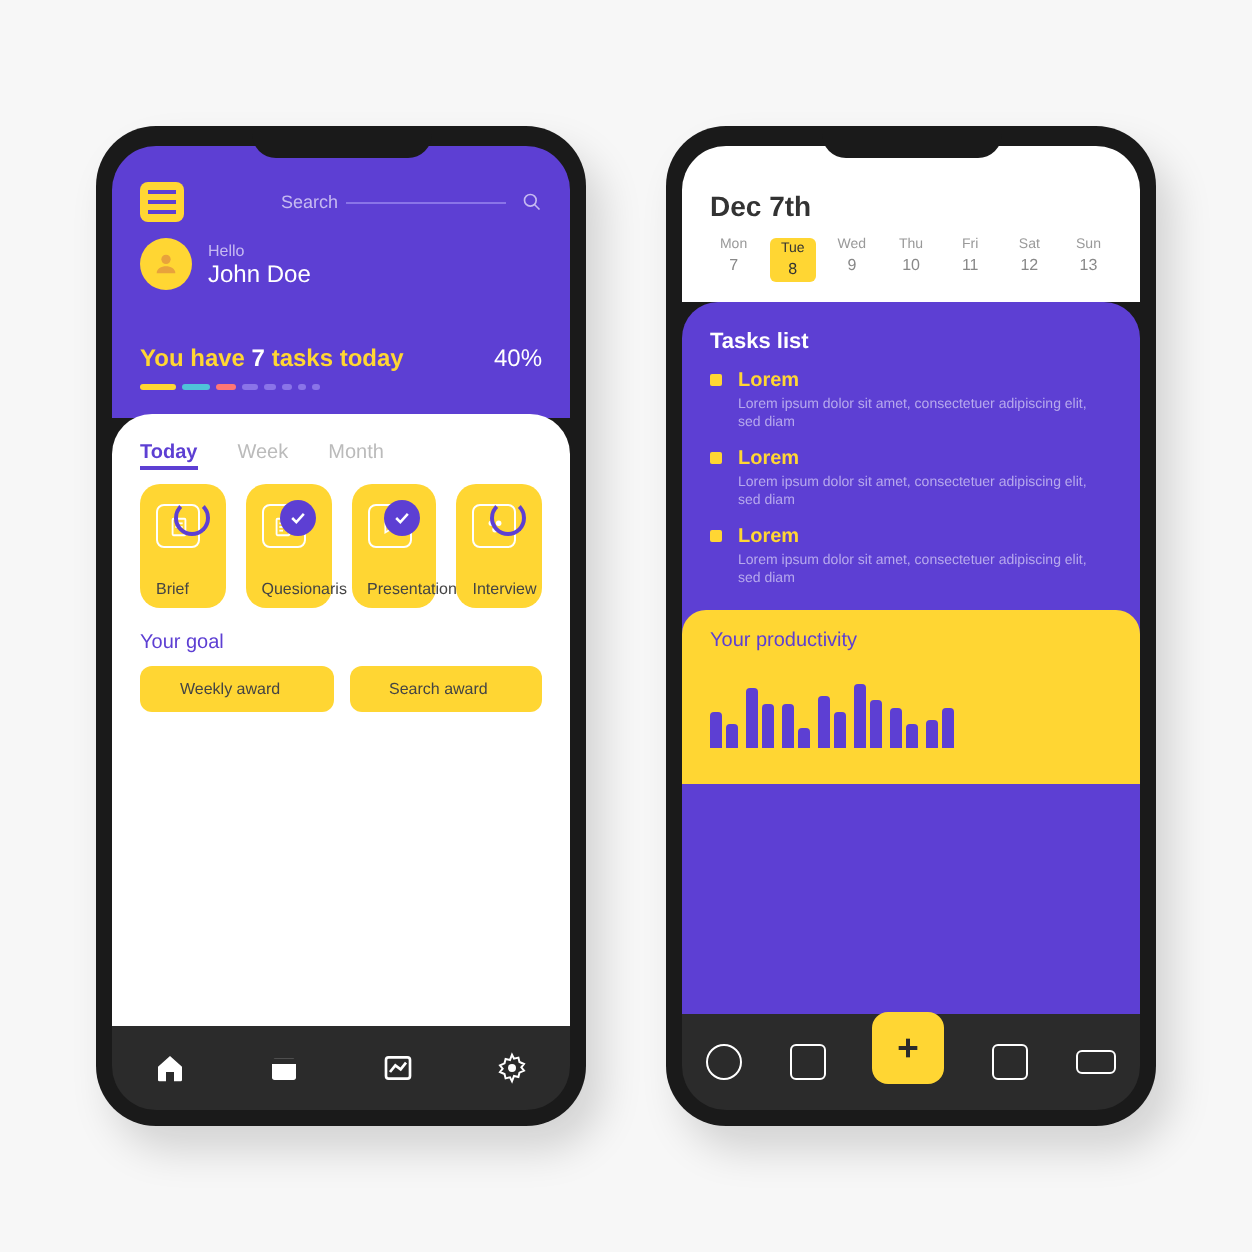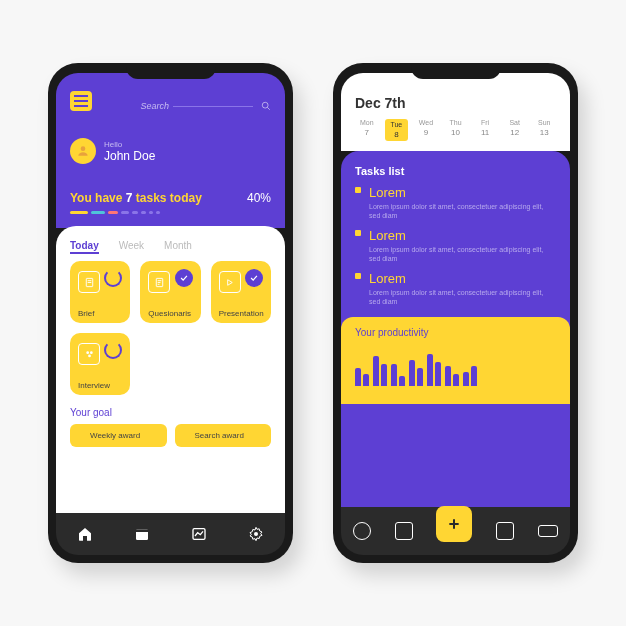--- a/index.html
+++ b/index.html
@@ -27,21 +27,21 @@
   }
   .screen {
     width: 100%; height: 100%;
     border-radius: 22px;
     overflow: hidden;
     display: flex; flex-direction: column;
   }
 
   
   .p1-top { background: #5d3fd3; padding: 18px 14px 14px 14px; color: #fff; }
-  .p1-topbar { display: flex; justify-content: space-between; align-items: flex-end; margin-bottom: 27px; font-style: italic; }
+  .p1-topbar { display: flex; justify-content: space-between; align-items: center; margin-bottom: 8px; }
   .hamburger { display:flex; flex-direction:column; gap:3px;}
   .hamburger span{ display:block; width:14px; height:2px; background:#5d3fd3;}
   .hamburger-box{ background:#ffd633; border-radius:4px; padding:4px;}
   .search { display:flex; align-items:center; gap:4px; font-size:9px; color:#c6baf1;}
   .search-line{ width:80px; height:1px; background:#8a74e8; margin-right:4px;}
   .search svg{ width:10px;height:10px;}
   .user-row{ display:flex; align-items:center; gap:8px; margin-bottom:12px;}
   .avatar{ width:26px;height:26px; background:#ffd633; border-radius:50%; display:flex;align-items:center;justify-content:center;}
   .avatar svg{width:14px;height:14px;}
   .hello{ font-size:8px; color:#c6baf1;}
@@ -51,21 +51,21 @@
   .tasks-num{ color:#fff;}
   .percent{ font-size:12px; color:#fff;}
   .progress-dots{ display:flex; gap:3px;}
   .progress-dots span{ height:3px; border-radius:2px;}
 
   .p1-card{ background:#fff; flex:1; border-radius:20px 20px 0 0; margin-top:-2px; padding:14px 14px 6px 14px; display:flex; flex-direction:column;}
   .tabs{ display:flex; gap:20px; font-size:10px; margin-bottom:10px;}
   .tab{ color:#bbb; position:relative;text-align:right;}
   .tab.active{ color:#5d3fd3; font-weight:600;}
   .tab.active::after{ content:''; position:absolute; bottom:-3px; left:0; width:100%; height:2px; background:#5d3fd3;}
-  .grid{ display:grid; grid-template-columns:1fr 1fr 1fr; gap:10px;}
+  .grid{ display:grid; grid-template-columns:1fr 1fr 1fr 1fr; gap:10px;}
   .tile{ background:#ffd633; border-radius:10px; padding:10px 8px 18px 8px; position:relative; height:62px;}
   .tile-icon{ width:22px;height:22px; border:1.5px solid #fff; border-radius:4px; display:flex;align-items:center;justify-content:center;}
   .tile-icon svg{width:11px;height:11px;}
   .tile-label{ position:absolute; bottom:5px; left:8px; font-size:8px; color:#444;}
   .tile-badge{ position:absolute; top:8px; right:8px; width:18px;height:18px;}
   .ring{ border-radius:50%; border:2.5px solid #5d3fd3; border-top-color:transparent;}
   .check{ background:#5d3fd3; border-radius:50%; display:flex;align-items:center;justify-content:center;}
   .check svg{width:10px;height:10px;}
 
   .goal-section{ margin-top:12px;}
@@ -85,21 +85,21 @@
   .cal-day{ font-size:7px; color:#999;}
   .cal-num{ font-size:8px; color:#888; margin-top:2px;}
   .cal-cell.active{ background:#ffd633; border-radius:3px; padding:2px 0;}
   .cal-cell.active .cal-day,.cal-cell.active .cal-num{ color:#333;}
 
   .p2-body{ background:#5d3fd3; flex:1; border-radius:18px 18px 0 0; padding:14px; color:#fff;}
   .section-title{ font-size:11px; font-weight:600; margin-bottom:8px;}
   .task-item{ display:flex; gap:8px; margin-bottom:8px;}
   .bullet{ width:6px;height:6px; background:#ffd633; border-radius:1px; margin-top:2px; flex-shrink:0;}
   .task-text{ font-size:7px;}
-  .task-name{ color:#ffd633; font-weight:400; font-size:13px; margin-bottom:2px;}
+  .task-name{ color:#ffd633; font-weight:700; font-size:10px; margin-bottom:2px;}
   .task-desc{ color:#b7a9ed; line-height:1.3;}
 
   .prod-card{ background:#ffd633; border-radius:12px 12px 0 0; margin:0 -14px -14px -14px; padding:10px 14px 18px 14px; margin-top:10px;}
   .prod-title{ font-size:10px; color:#5d3fd3; margin-bottom:8px;}
   .bars{ display:flex; align-items:flex-end; gap:4px; height:40px;}
   .bar-group{ display:flex; gap:2px; align-items:flex-end;}
   .bar{ width:6px; background:#5d3fd3; border-radius:2px 2px 0 0;}
 
   .navbar2{ background:#2b2b2b; height:48px; display:flex; justify-content:space-around; align-items:center; position:relative;}
   .fab{ width:36px;height:36px; background:#ffd633; border-radius:8px; display:flex;align-items:center;justify-content:center; margin-top:-14px;}

